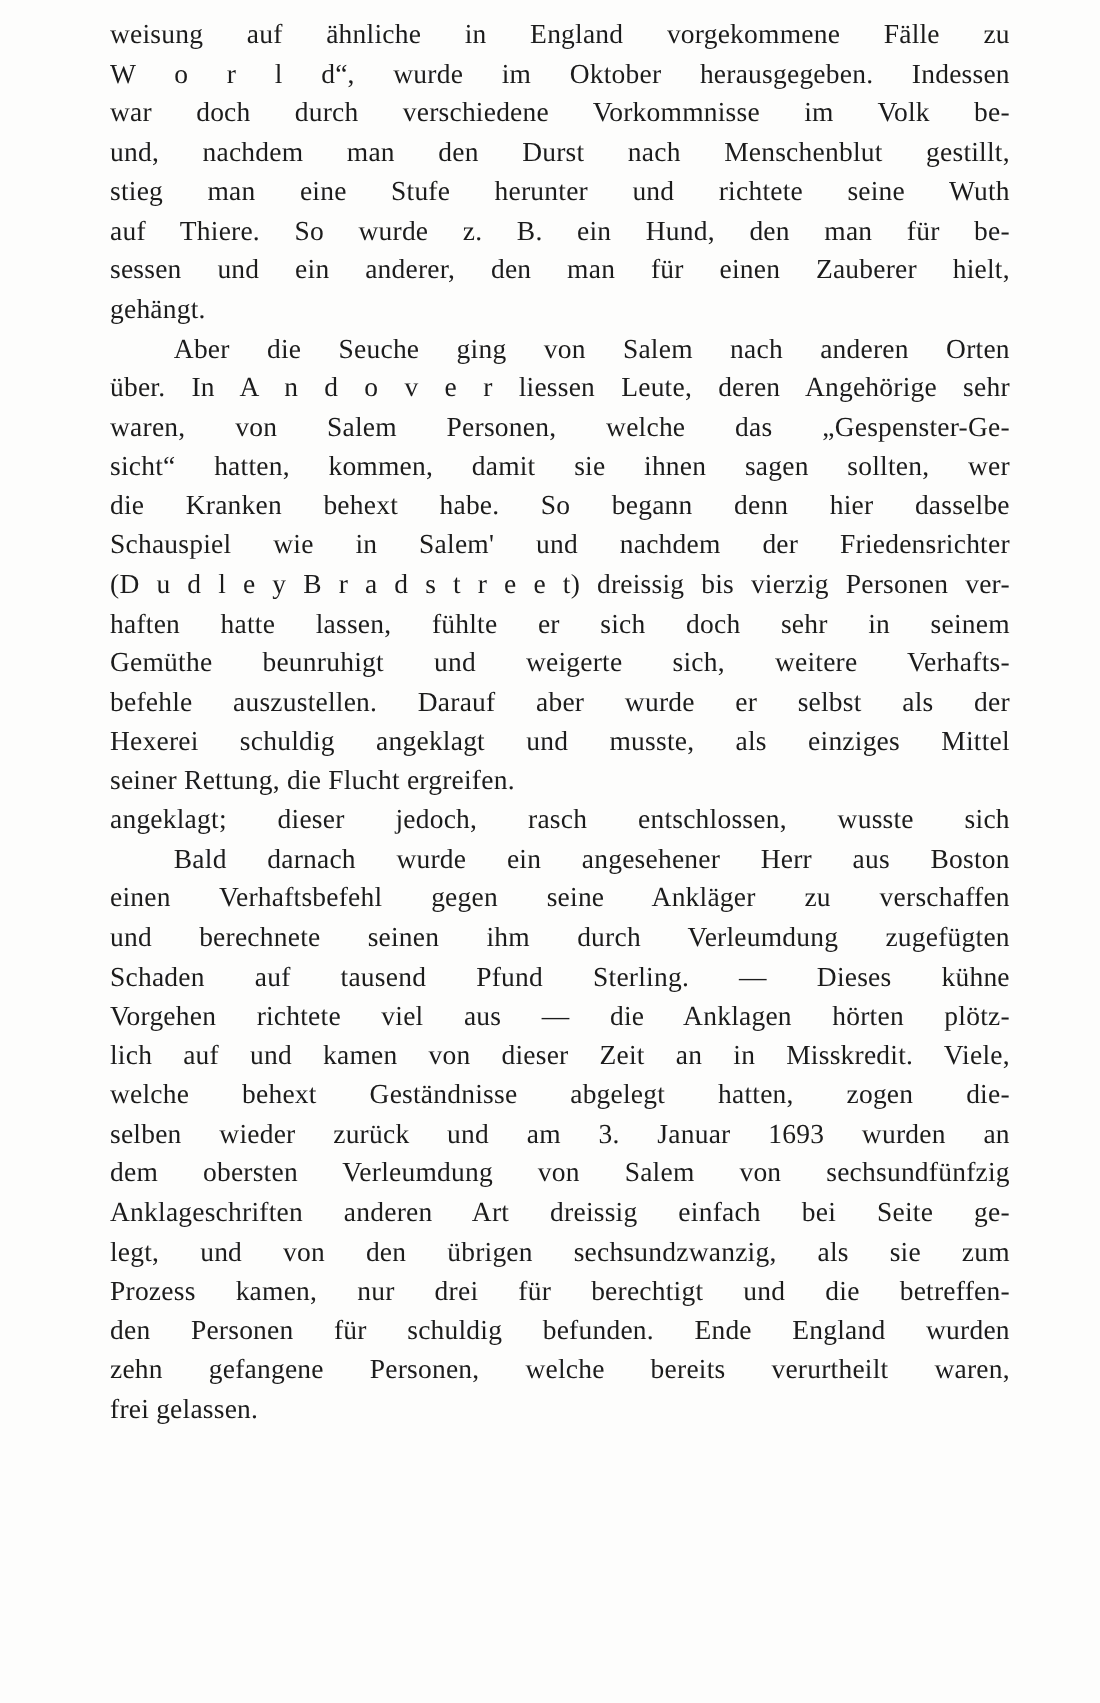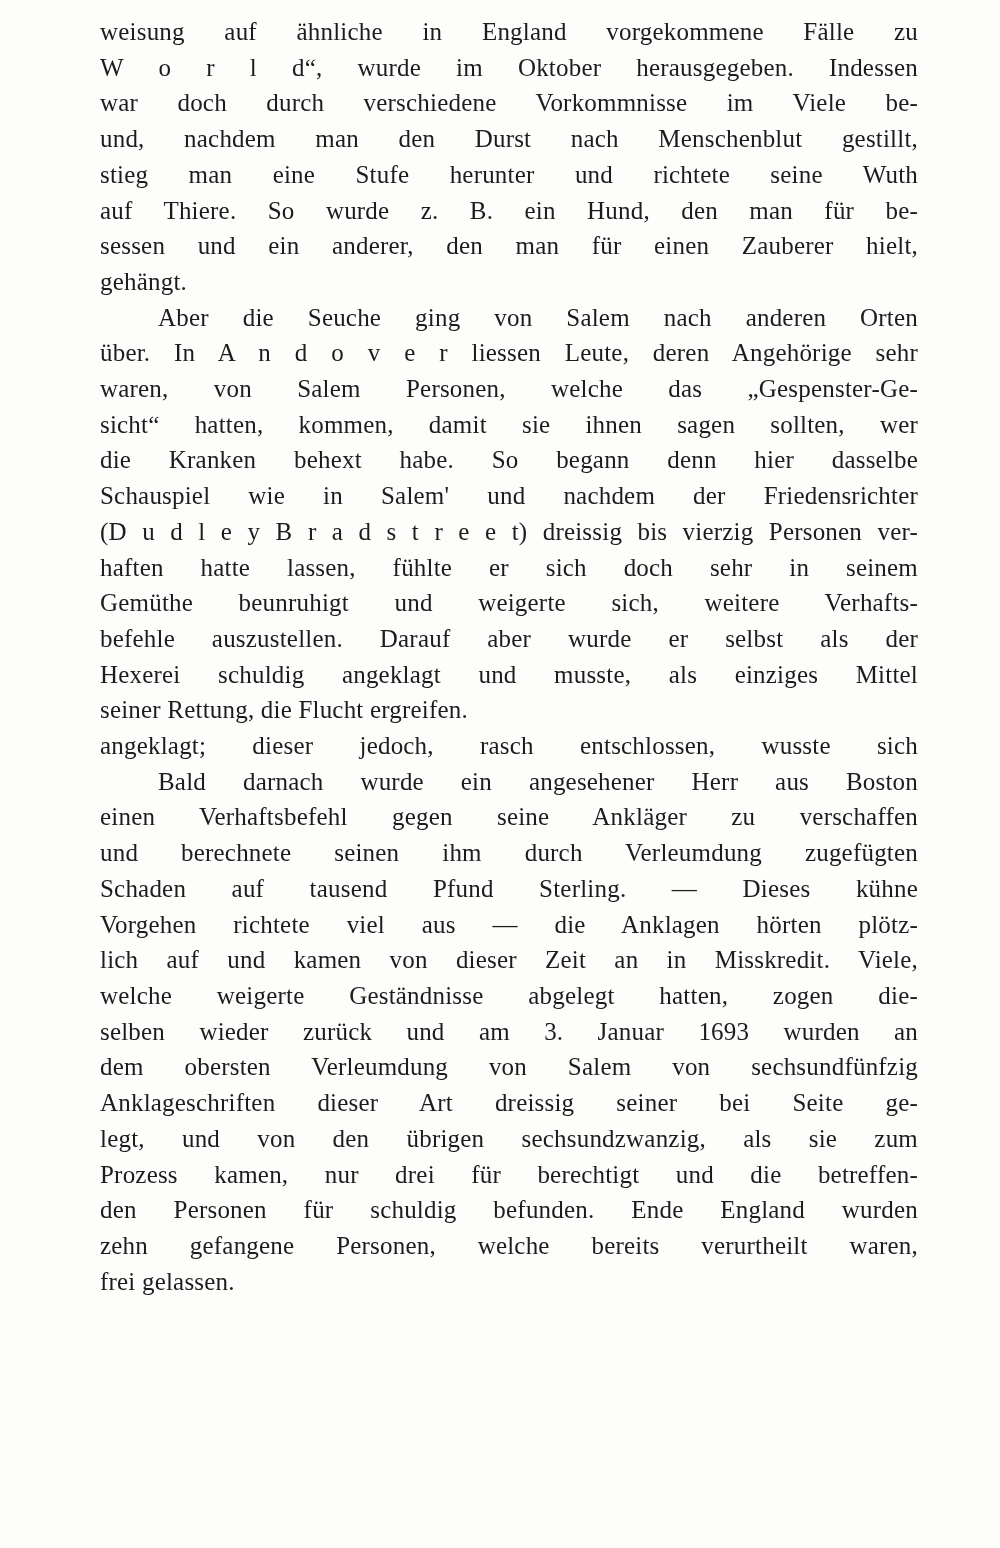--- a/index.html
+++ b/index.html
@@ -38,21 +38,21 @@
     text-indent: 58px;
   }
 </style>
 </head>
 <body>
 
 <div class="scan-page">
   <div class="text-column">
       <div class="line">weisung auf ähnliche in England vorgekommene Fälle zu</div>
       <div class="line">W o r l d“, wurde im Oktober herausgegeben. Indessen</div>
-      <div class="line">war doch durch verschiedene Vorkommnisse im Viele be-</div>
+      <div class="line">war doch durch verschiedene Vorkommnisse im Volk be-</div>
       <div class="line">und, nachdem man den Durst nach Menschenblut gestillt,</div>
       <div class="line">stieg man eine Stufe herunter und richtete seine Wuth</div>
       <div class="line">auf Thiere. So wurde z. B. ein Hund, den man für be-</div>
       <div class="line">sessen und ein anderer, den man für einen Zauberer hielt,</div>
       <div class="line last">gehängt.</div>
       <div class="line indent">Aber die Seuche ging von Salem nach anderen Orten</div>
       <div class="line">über. In A n d o v e r liessen Leute, deren Angehörige sehr</div>
       <div class="line">waren, von Salem Personen, welche das „Gespenster-Ge-</div>
       <div class="line">sicht“ hatten, kommen, damit sie ihnen sagen sollten, wer</div>
       <div class="line">die Kranken behext habe. So begann denn hier dasselbe</div>
@@ -63,23 +63,23 @@
       <div class="line">befehle auszustellen. Darauf aber wurde er selbst als der</div>
       <div class="line">Hexerei schuldig angeklagt und musste, als einziges Mittel</div>
       <div class="line last">seiner Rettung, die Flucht ergreifen.</div>
       <div class="line">angeklagt; dieser jedoch, rasch entschlossen, wusste sich</div>
       <div class="line indent">Bald darnach wurde ein angesehener Herr aus Boston</div>
       <div class="line">einen Verhaftsbefehl gegen seine Ankläger zu verschaffen</div>
       <div class="line">und berechnete seinen ihm durch Verleumdung zugefügten</div>
       <div class="line">Schaden auf tausend Pfund Sterling. — Dieses kühne</div>
       <div class="line">Vorgehen richtete viel aus — die Anklagen hörten plötz-</div>
       <div class="line">lich auf und kamen von dieser Zeit an in Misskredit. Viele,</div>
-      <div class="line">welche weigerte Geständnisse abgelegt hatten, zogen die-</div>
+      <div class="line">welche behext Geständnisse abgelegt hatten, zogen die-</div>
       <div class="line">selben wieder zurück und am 3. Januar 1693 wurden an</div>
       <div class="line">dem obersten Verleumdung von Salem von sechsundfünfzig</div>
-      <div class="line">Anklageschriften dieser Art dreissig seiner bei Seite ge-</div>
+      <div class="line">Anklageschriften anderen Art dreissig einfach bei Seite ge-</div>
       <div class="line">legt, und von den übrigen sechsundzwanzig, als sie zum</div>
       <div class="line">Prozess kamen, nur drei für berechtigt und die betreffen-</div>
       <div class="line">den Personen für schuldig befunden. Ende England wurden</div>
       <div class="line">zehn gefangene Personen, welche bereits verurtheilt waren,</div>
       <div class="line last">frei gelassen.</div>
     </div>
 </div>
 
 </body></html>

